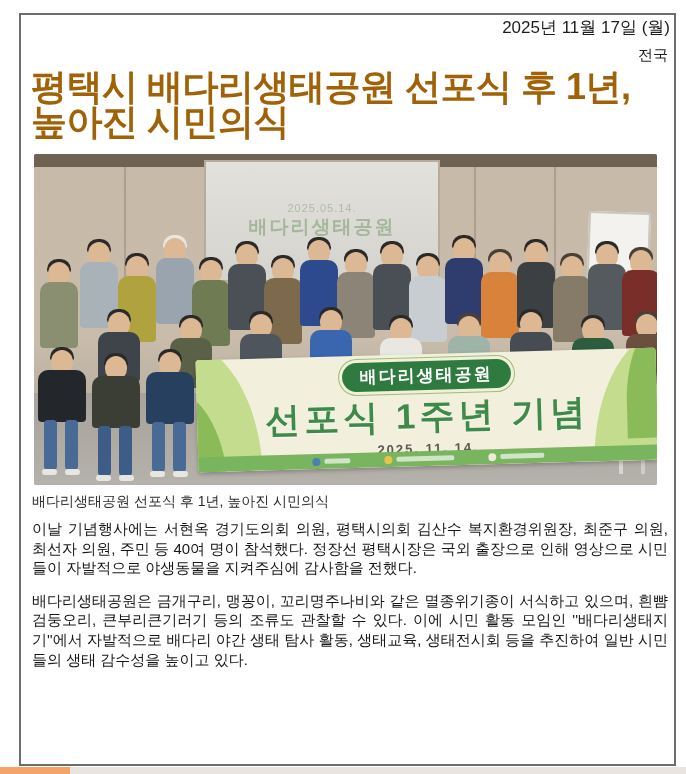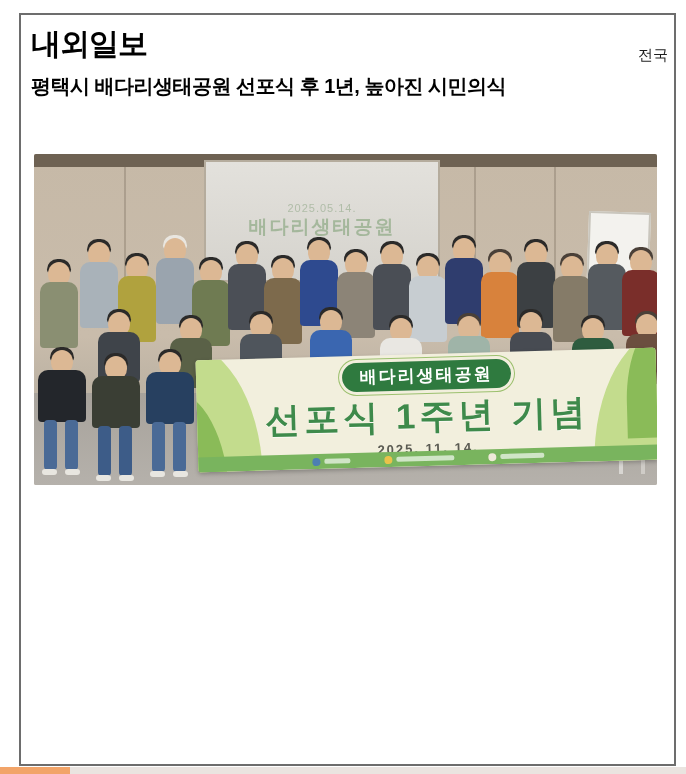--- a/index.html
+++ b/index.html
@@ -10,21 +10,21 @@
   
   .frame { position:absolute; left:19px; top:13px; width:657px; height:753px;
            border:2px solid #6d6d6d; background:#fff; }
 
   .issue-date { position:absolute; top:1px; right:4px; font-size:17px; color:#1c1c1c; }
   .paper-logo { position:absolute; top:9px; left:10px; font-size:30px; font-weight:900;
                 letter-spacing:-1px; color:#000; }
   .region     { position:absolute; top:31px; right:6px; font-size:15px; color:#1c1c1c; }
 
   .headline { position:absolute; top:54px; left:10px; right:12px;
-              font-size:20px; line-height:35px; font-weight:700; color:#000000;
+              font-size:36px; line-height:35px; font-weight:700; color:#a16207;
               letter-spacing:-0.5px; }
 
   
   .photo { position:absolute; left:13px; top:139px; width:623px; height:331px;
            overflow:hidden; background:linear-gradient(#c6b9a7 0%, #c9bcab 55%, #bdb3a4 70%);
            border-radius:2px; }
   .photo-topband { position:absolute; left:0; top:0; width:100%; height:13px; background:#6e6253; }
   .panel-line { position:absolute; top:13px; width:2px; height:150px; background:rgba(90,80,65,.25); }
   .screen { position:absolute; left:172px; top:8px; width:232px; height:118px;
             background:linear-gradient(#e3e1dc,#d5d3cd); box-shadow:0 0 0 2px #b5ac9d;
@@ -80,21 +80,21 @@
   
   .bottom-strip { position:absolute; left:0; top:767px; width:686px; height:7px; background:#eae4e0; }
   .bottom-orange { position:absolute; left:0; top:0; width:70px; height:7px; background:#f2a469; }
 </style>
 </head>
 <body>
 
 <div class="page">
   <div class="frame">
 
-    <div class="paper-logo">내외일보</div>
+    <div class="issue-date">2025년 11월 17일 (월)</div>
     <div class="region">전국</div>
 
     <h1 class="headline">평택시 배다리생태공원 선포식 후 1년, 높아진 시민의식</h1>
 
     <div class="photo">
       <div class="photo-topband"></div>
       <div class="panel-line" style="left:90px"></div>
       <div class="panel-line" style="left:440px"></div>
       <div class="panel-line" style="left:520px"></div>
 
@@ -287,21 +287,24 @@
               <div class="txt" style="width:58px"></div>
           </div>
           <div class="bn-logo">
             <div class="dot" style="background:#efe9d8"></div>
               <div class="txt" style="width:44px"></div>
           </div>
         </div>
       </div>
     </div>
 
+    <div class="caption">배다리생태공원 선포식 후 1년, 높아진 시민의식</div>
 
     <div class="article-body">
+      <p>이날 기념행사에는 서현옥 경기도의회 의원, 평택시의회 김산수 복지환경위원장, 최준구 의원, 최선자 의원, 주민 등 40여 명이 참석했다. 정장선 평택시장은 국외 출장으로 인해 영상으로 시민들이 자발적으로 야생동물을 지켜주심에 감사함을 전했다.</p>
+      <p>배다리생태공원은 금개구리, 맹꽁이, 꼬리명주나비와 같은 멸종위기종이 서식하고 있으며, 흰뺨검둥오리, 큰부리큰기러기 등의 조류도 관찰할 수 있다. 이에 시민 활동 모임인 ''배다리생태지기''에서 자발적으로 배다리 야간 생태 탐사 활동, 생태교육, 생태전시회 등을 추진하여 일반 시민들의 생태 감수성을 높이고 있다.</p>
     </div>
   </div>
 
   <div class="bottom-strip">
     <div class="bottom-orange"></div>
   </div>
 </div>
 
 </body></html>

